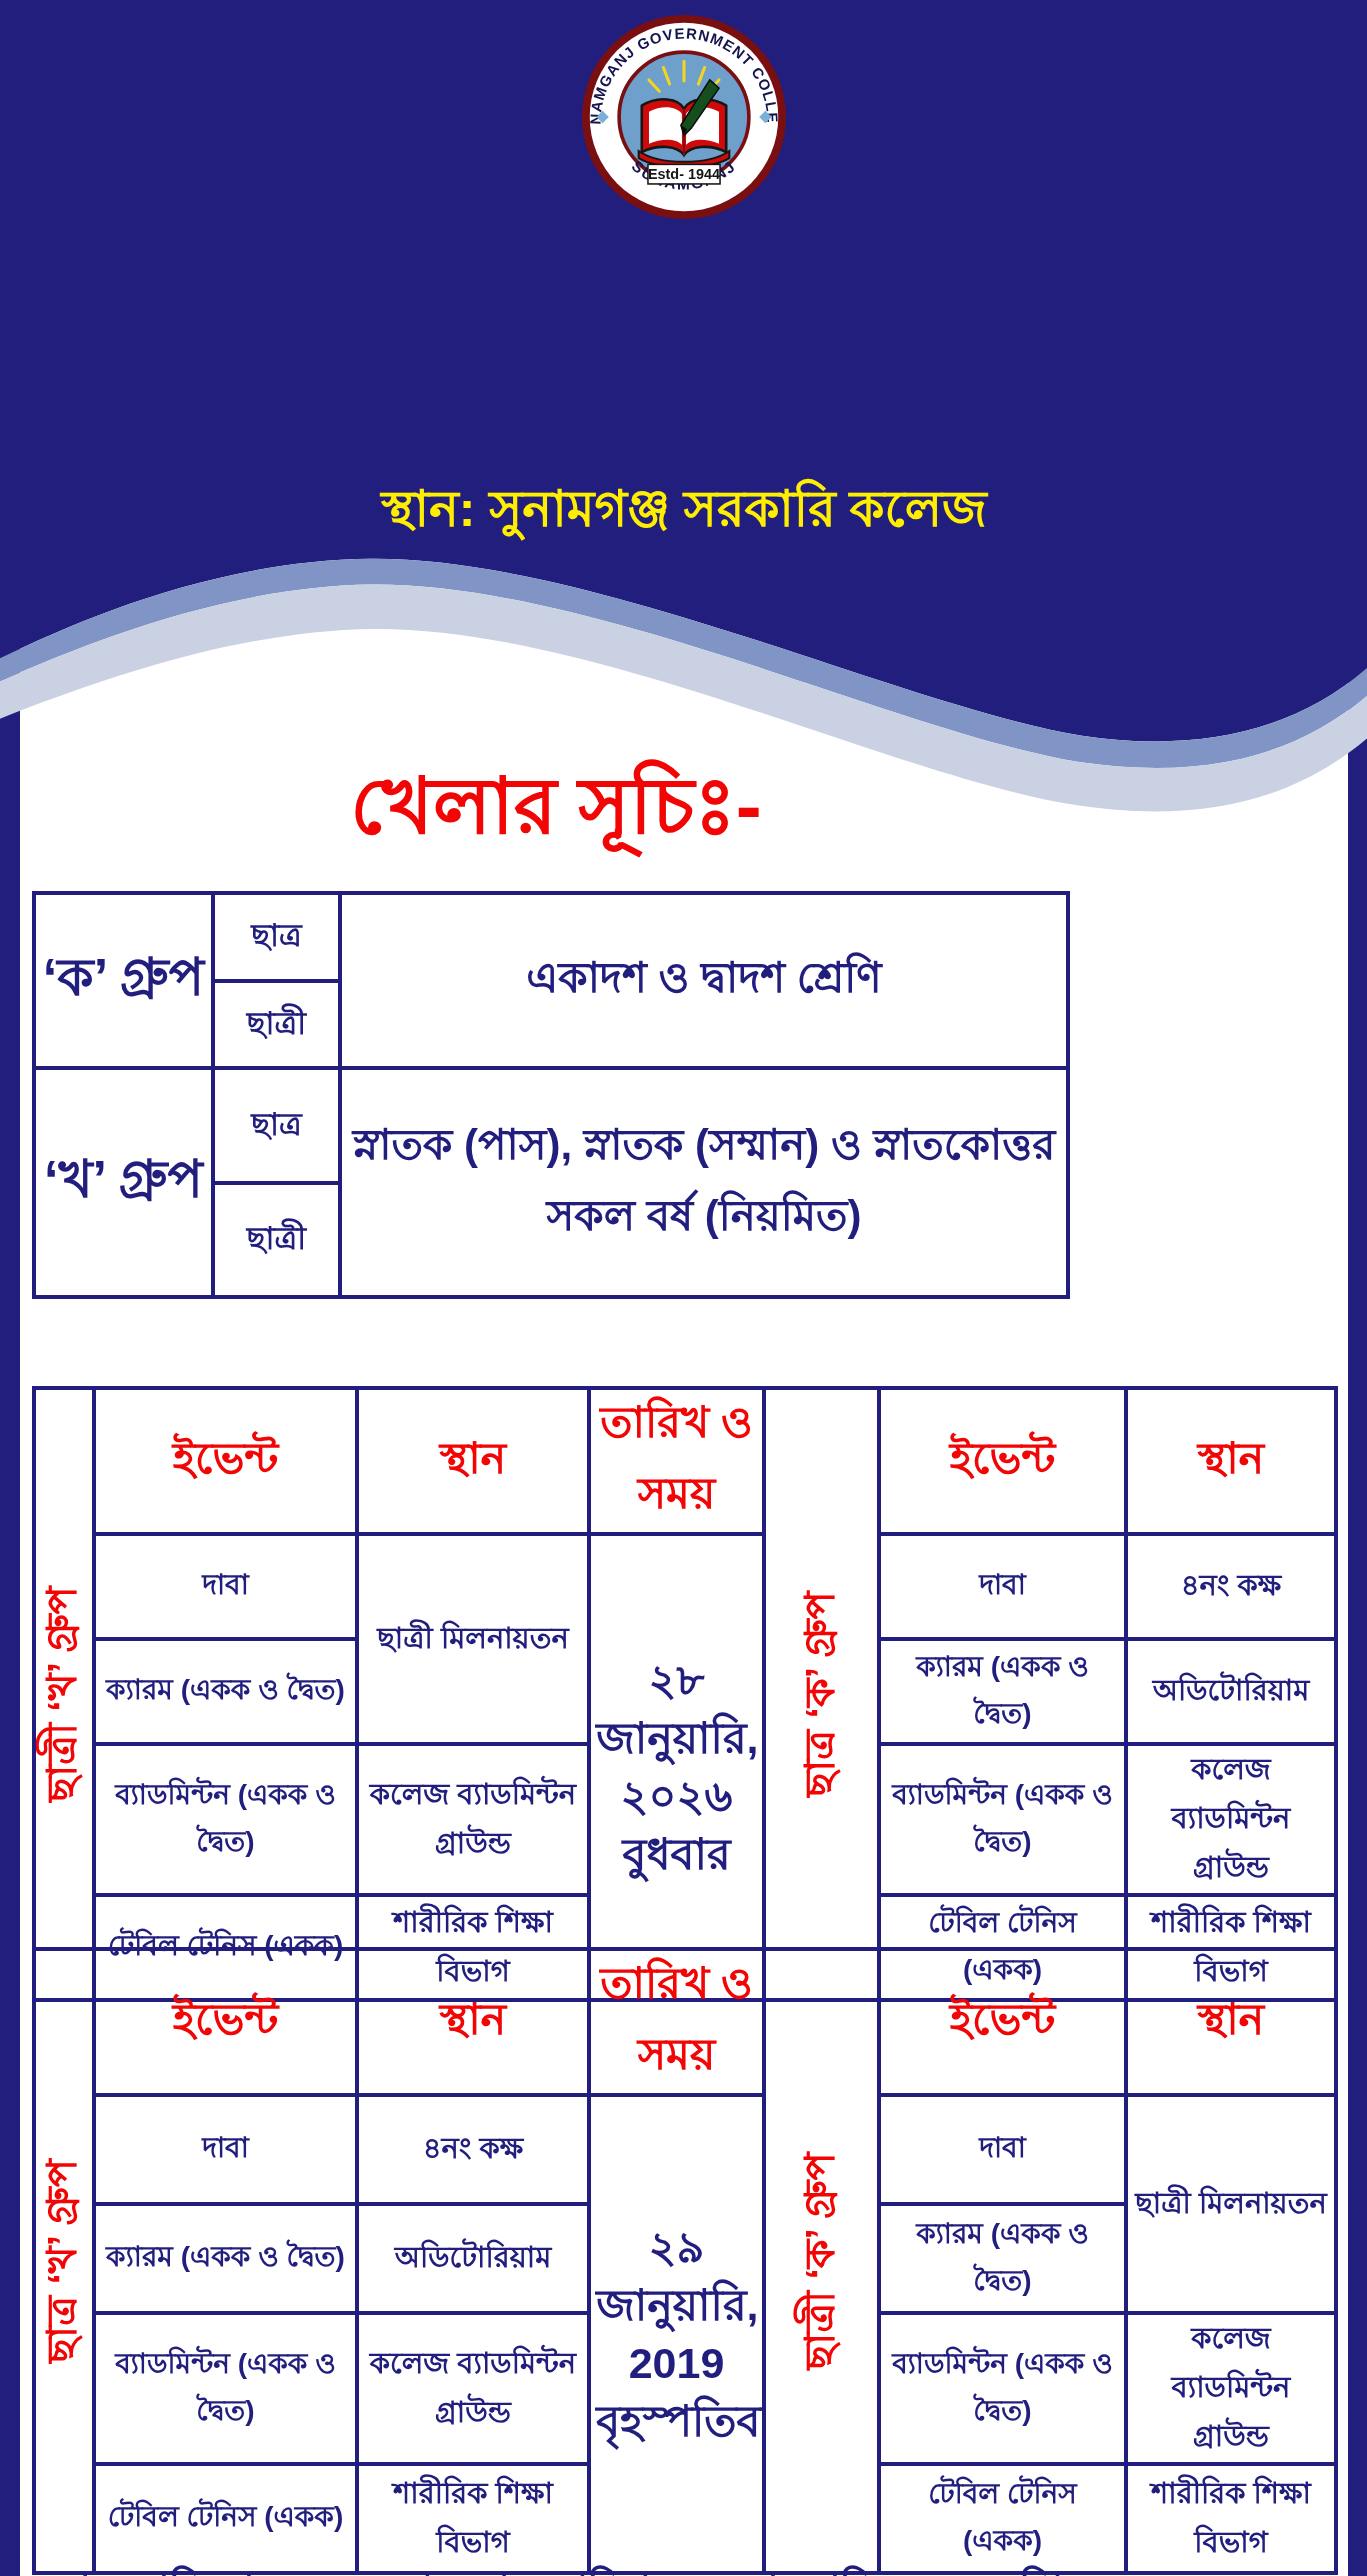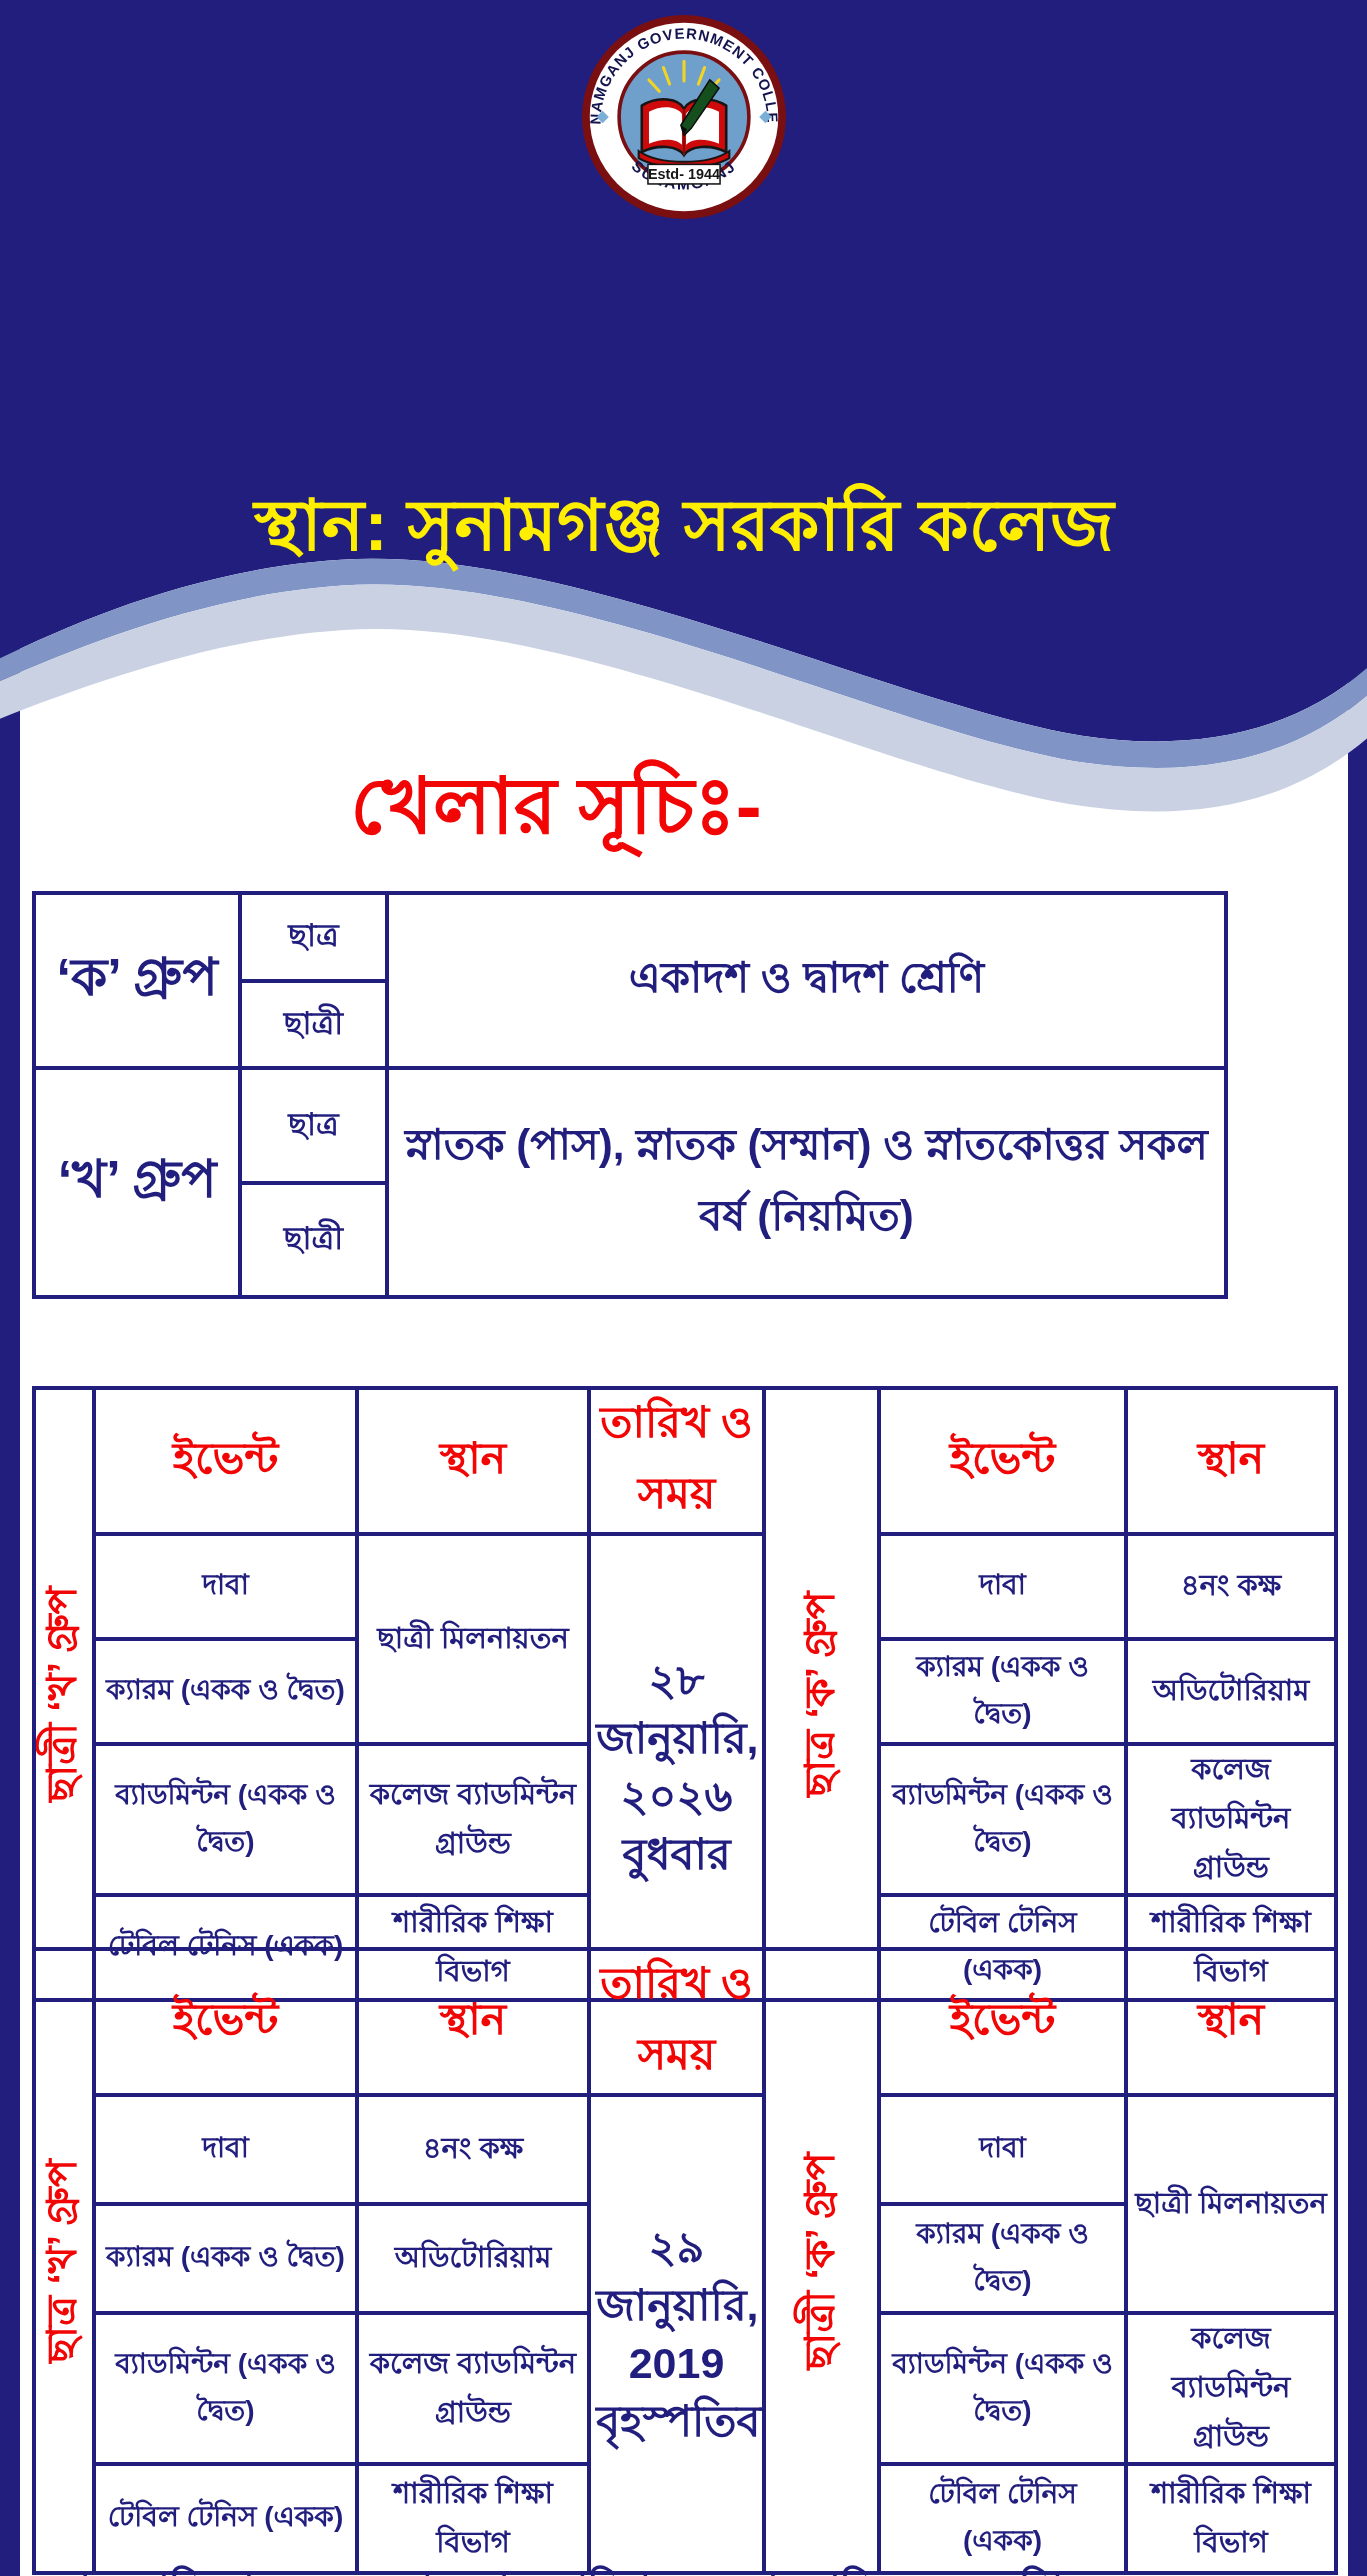--- a/index.html
+++ b/index.html
@@ -8,28 +8,28 @@
   
   .header-band{position:absolute;left:0;top:0;width:1368px;height:516px;background:#211e7e;}
   .side-frame{position:absolute;top:0;width:19.6px;height:3401px;background:#211e7e;}
   .side-frame.left{left:0;}
   .side-frame.right{left:1348px;}
   .wave-svg{position:absolute;left:0;top:515px;width:1368px;height:299px;z-index:2;}
   .logo-wrap{position:absolute;left:581px;top:14.4px;width:206px;height:206px;z-index:4;}
   .poster-title{position:absolute;left:0;top:229px;width:1368px;text-align:center;
     color:#ffffff;font-weight:bold;font-size:89px;letter-spacing:1px;z-index:4;}
   .venue-subtitle{position:absolute;left:0;top:471px;width:1368px;text-align:center;
-    color:#ffee00;font-weight:bold;font-size:71px;z-index:5;}
+    color:#ffee00;font-weight:bold;font-size:50px;z-index:5;}
   .schedule-heading{position:absolute;left:0;top:746px;width:1112px;text-align:center;
     color:#f10505;font-weight:bold;font-size:78px;z-index:3;}
   
   table{border-collapse:collapse;table-layout:fixed;}
   td{border:4.6px solid #211e7e;text-align:center;vertical-align:middle;
      color:#211e7e;font-weight:bold;padding:0 5.2px;overflow:hidden;}
-  .t1{position:absolute;left:32px;top:891px;width:1196px;height:408px;}
+  .t1{position:absolute;left:32px;top:891px;width:1038px;height:408px;}
   .t1 td.group{font-size:52px;}
   .t1 td.sub{font-size:31px;}
   .t1 td.desc{font-size:42px;}
   .sched{position:absolute;left:32px;width:1303px;}
   .sched.day1{top:1386px;height:518px;}
   .sched.day2{top:1947px;height:538px;}
   .sched td.hd{color:#f10505;font-size:43px;}
   .sched td.ev{font-size:28px;}
   .sched td.vn{font-size:29px;}
   .sched td.rot{position:relative;padding:0;}

